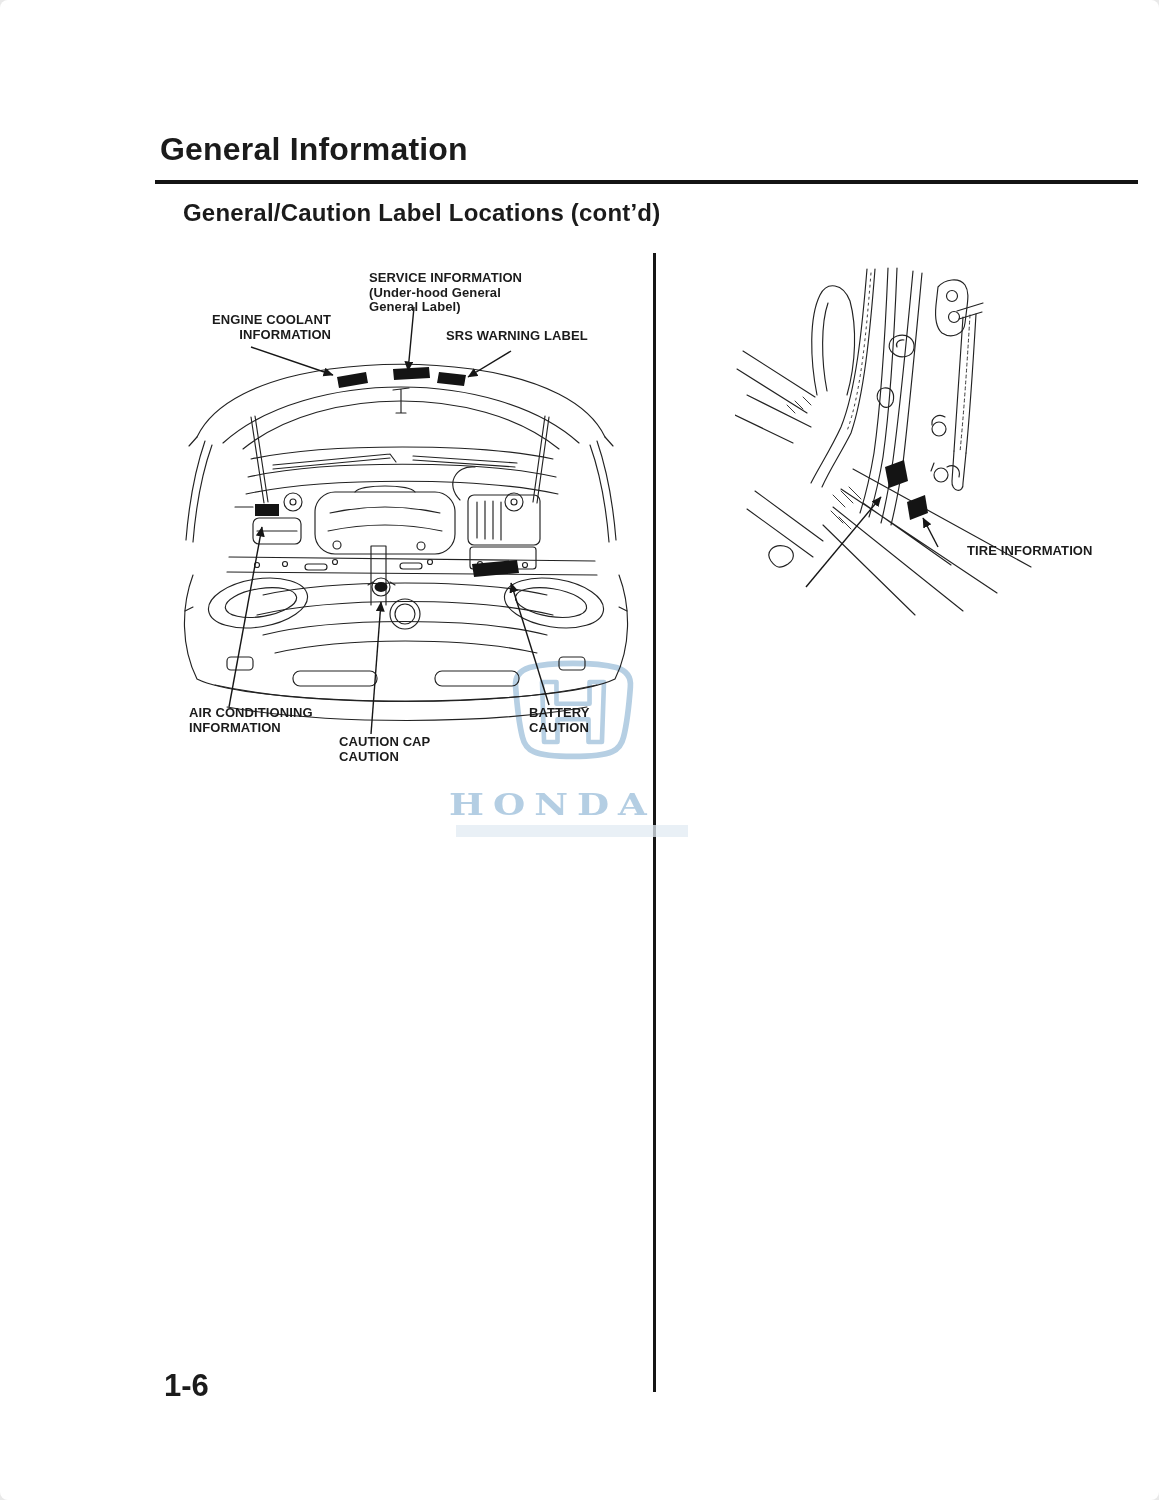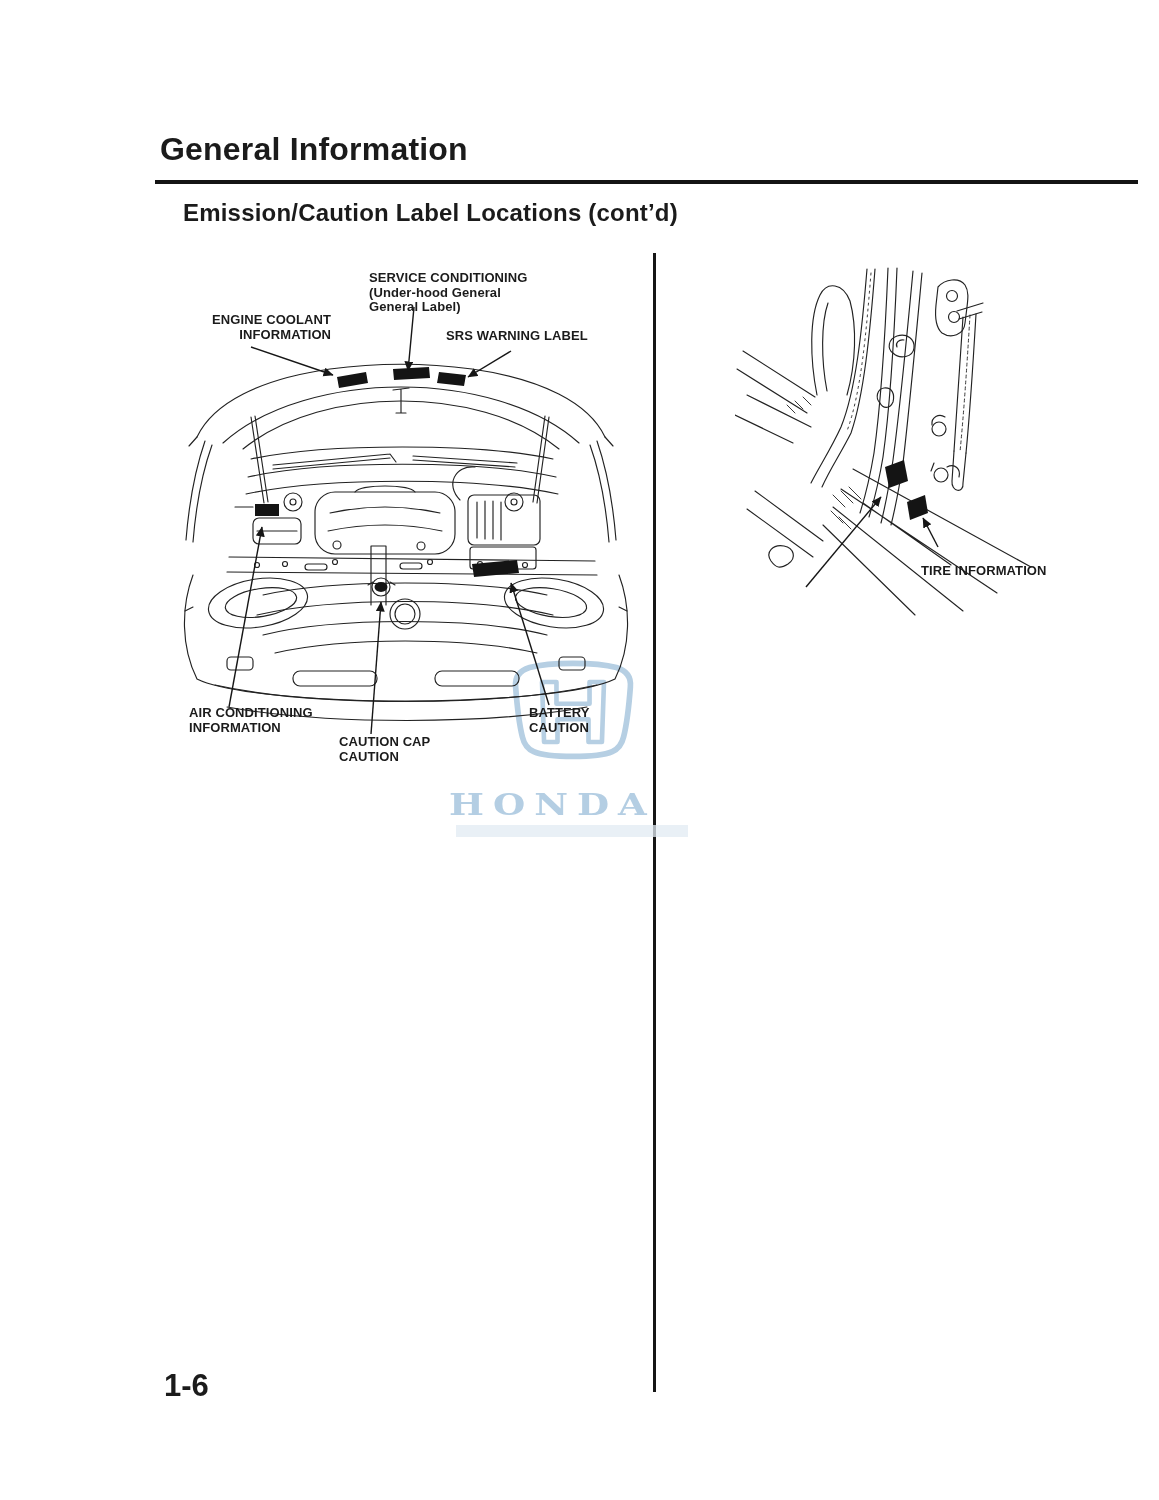--- a/index.html
+++ b/index.html
@@ -1,19 +1,19 @@
 <!DOCTYPE html>
 <html><head>
 <meta charset="utf-8">
 <style>
   html,body{margin:0;padding:0;background:#e9e9e9;}
   .page{
     position:relative;width:1159px;height:1500px;margin:0 auto;
     background:#ffffff;overflow:hidden;
-    font-family:"Liberation Sans",sans-serif;color:#1b1b1b;
+    font-family:"Liberation Sans",sans-serif;color:#1b1b1b;border-radius:8px;
   }
   .abs{position:absolute;}
   .hdr-title{font-size:32px;font-weight:bold;letter-spacing:.2px;}
   .hdr-rule{background:#141414;height:3.5px;}
   .sec-title{font-size:24px;font-weight:bold;letter-spacing:.2px;}
   .col-divider{background:#161616;width:2.5px;}
   .callout{font-size:13px;font-weight:bold;line-height:14.5px;letter-spacing:.1px;white-space:nowrap;}
   .callout span{display:block;}
   .sub{font-size:11.5px;font-weight:normal;line-height:13.5px;}
   .sub span{display:block;}
@@ -26,21 +26,21 @@
   }
   .wm-band{background:#e1ebf3;opacity:.75;}
 </style>
 </head>
 <body>
 
 <div class="page">
 
   <div class="abs hdr-title" style="left:160px;top:131px;">General Information</div>
   <div class="abs hdr-rule" style="left:155px;top:180px;width:983px;"></div>
-  <div class="abs sec-title" style="left:183px;top:199px;">Emission/Caution Label Locations (cont’d)</div>
+  <div class="abs sec-title" style="left:183px;top:199px;">General/Caution Label Locations (cont’d)</div>
 
   <div class="abs col-divider" style="left:653px;top:253px;height:1139px;"></div>
 
   <svg class="line-art" style="left:511px;top:660px;" width="124" height="104" viewBox="0 0 120 100">
     <g fill="none" stroke="#b6cfe3" stroke-width="5.5" stroke-linejoin="round">
       <path d="M 18,7 C 38,1.5 82,1.5 102,7 C 112,10 116.5,16 115.5,26 C 114,46 112,62 109,74 C 106,87 99,93 60,93 C 21,93 14,87 11,74 C 8,62 6,46 4.5,26 C 3.5,16 8,10 18,7 Z"></path>
       <path stroke-width="4.5" d="M 30,21 L 44,21 L 44,42 L 76,42 L 76,21 L 90,21 L 88,79 L 75,79 L 75,57 L 45,57 L 45,79 L 32,79 Z"></path>
     </g>
   </svg>
   <div class="abs wm-text" style="left:449px;top:786px;">HONDA</div>
@@ -145,21 +145,21 @@
       <path d="M 86,92 L 168,120" marker-end="url(#ah)"></path>
       <path d="M 249,52 L 243,116" marker-end="url(#ah)"></path>
       <path d="M 346,96 L 303,122" marker-end="url(#ah)"></path>
       <path d="M 64,452 L 97,272" marker-end="url(#ah)"></path>
       <path d="M 206,479 L 216,347" marker-end="url(#ah)"></path>
       <path d="M 384,450 L 346,328" marker-end="url(#ah)"></path>
     </g>
   </svg>
 
   <div class="abs callout" style="left:369px;top:271px;">
-    <span>SERVICE CONDITIONING</span>
+    <span>SERVICE INFORMATION</span>
     <span>(Under-hood General</span>
     <span>General Label)</span>
   </div>
   <div class="abs callout" style="left:212px;top:313px;text-align:right;">
     <span>ENGINE COOLANT</span>
     <span>INFORMATION</span>
   </div>
   <div class="abs callout" style="left:446px;top:329px;">
     <span>SRS WARNING LABEL</span>
   </div>
@@ -223,19 +223,19 @@
       <polygon points="150,212 169,205 173,226 154,233"></polygon>
       <polygon points="172,247 190,240 193,258 175,265"></polygon>
     </g>
 
     <g fill="none" stroke="#161616" stroke-width="1.4">
       <path d="M 71,332 L 146,242" marker-end="url(#ah)"></path>
       <path d="M 203,292 L 188,263" marker-end="url(#ah)"></path>
     </g>
   </svg>
 
-  <div class="abs callout" style="left:921px;top:544px;margin-top:20px;">
+  <div class="abs callout" style="left:967px;top:544px;">
     <span>TIRE INFORMATION</span>
   </div>
 
   <div class="abs pageno" style="left:164px;top:1368px;">1-6</div>
 
 </div>
 
 </body></html>

